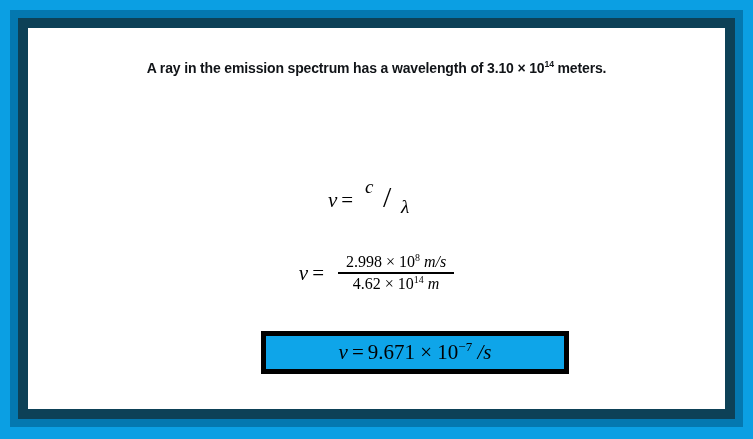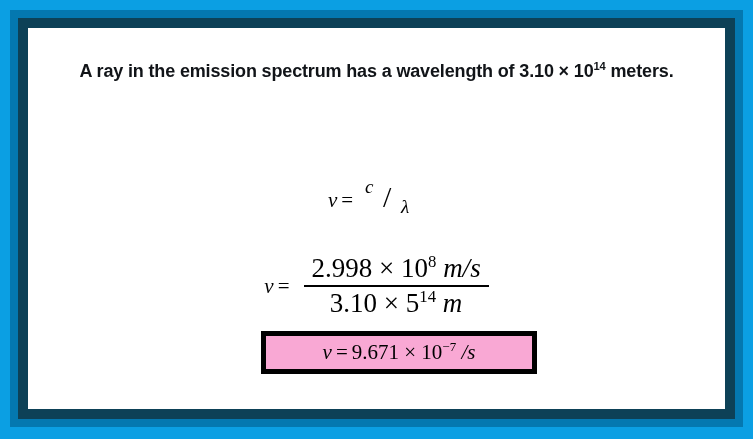--- a/index.html
+++ b/index.html
@@ -49,21 +49,21 @@
   }
 
   
   .question {
     position: absolute;
     left: 0; right: 0;
     top: 28px;
     text-align: center;
     font-family: "Liberation Sans", sans-serif;
     font-weight: bold;
-    font-size: 18px;
+    font-size: 14px;
     line-height: 1.55;
     color: #111418;
     padding: 0 14px;
     box-sizing: border-box;
     letter-spacing: -0.15px;
   }
   .question sup {
     font-size: 0.62em;
     vertical-align: super;
     line-height: 0;
@@ -133,36 +133,36 @@
     justify-content: center;
   }
   .stackfrac {
     display: inline-flex;
     flex-direction: column;
     align-items: center;
     margin-left: 10px;
   }
   .stackfrac .num,
   .stackfrac .den {
-    font-size: 27px;
+    font-size: 16px;
     padding: 1px 8px;
     white-space: nowrap;
   }
   .stackfrac .num { border-bottom: 2px solid #000; }
   .unit { font-style: italic; }
 
   
   #answerbox {
     position: absolute;
     left: 231px;
     top: 301px;
-    width: 276px;
+    width: 308px;
     height: 43px;
     border: 5px solid #000000;
-    background: #f9a8d4;
+    background: #0ea5e9;
     box-sizing: border-box;
     display: flex;
     align-items: center;
     justify-content: center;
     font-family: "Liberation Serif", serif;
     color: #000;
   }
   #answerbox .ansline {
     font-size: 21px;
     white-space: nowrap;
@@ -192,21 +192,21 @@
               </span>
             </span>
           </div>
 
           <div class="math" id="formula2">
             <span class="row">
               <span class="mvar">v</span>
               <span class="meq">=</span>
               <span class="stackfrac">
                 <span class="num"><span>2.998  × 10</span><sup class="exp">8</sup><span class="unit"> m/s</span></span>
-                <span class="den"><span>3.10  × 5</span><sup class="exp">14</sup><span class="unit"> m</span></span>
+                <span class="den"><span>4.62  × 10</span><sup class="exp">14</sup><span class="unit"> m</span></span>
               </span>
             </span>
           </div>
 
           <div id="answerbox">
             <span class="ansline"><span class="mvar">v</span><span class="meq">=</span><span>9.671  ×  10</span><sup class="exp">−7</sup><span class="unit"> /s</span></span>
           </div>
 
         </div>
       </div>

